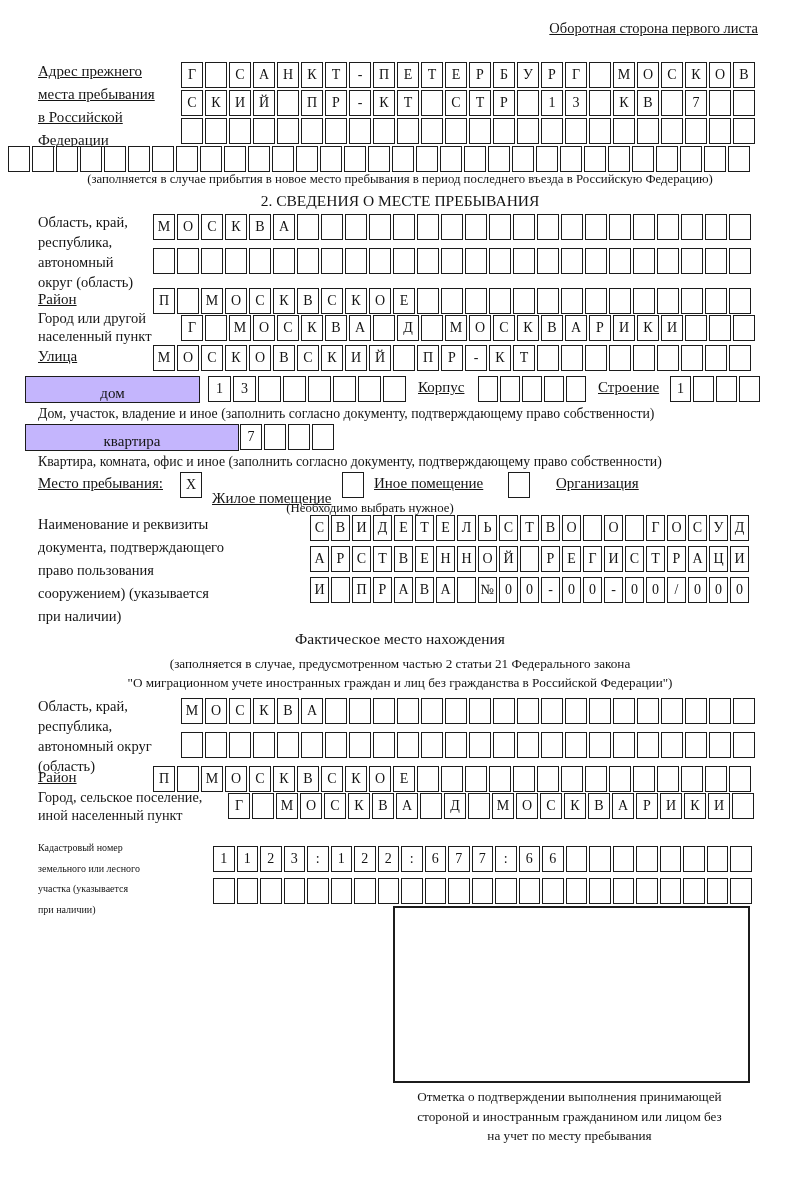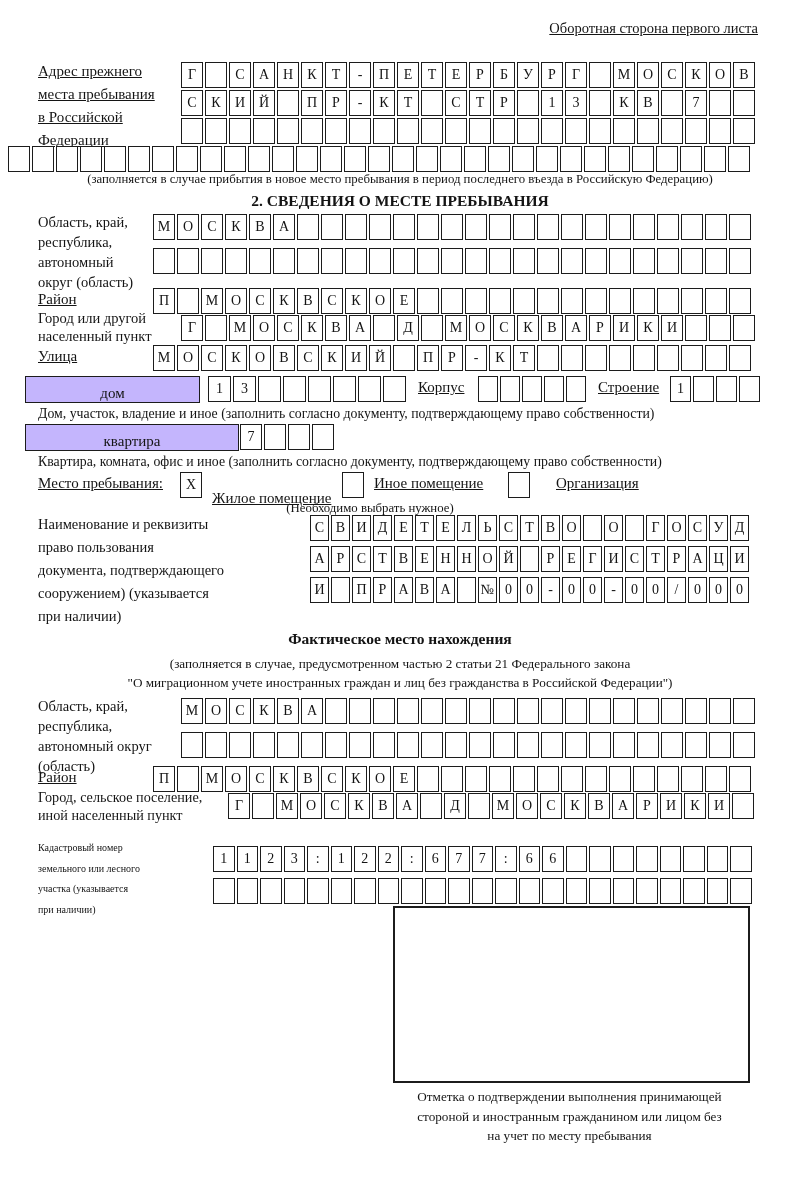--- a/index.html
+++ b/index.html
@@ -3,21 +3,21 @@
 <meta charset="utf-8">
 <style>
   html,body{margin:0;padding:0;}
   body{
     width:800px;height:1180px;position:relative;background:#ffffff;
     font-family:"Liberation Serif","DejaVu Serif",serif;color:#141414;
     overflow:hidden;
   }
   .abs{position:absolute;}
   .center{position:absolute;left:0;width:100%;text-align:center;}
-  .b{font-weight:bold;}
+  .b{font-weight:normal;}
   .cells{position:absolute;display:flex;gap:2px;}
   .cell{
     flex:0 0 auto;width:var(--cw,22px);height:26px;border:1.6px solid #1c1c1c;
     box-sizing:border-box;display:flex;align-items:center;justify-content:center;
     font-size:14px;background:#fff;
   }
   .llines div{white-space:nowrap;}
   .wbox{
     border:1.6px solid #1c1c1c;box-sizing:border-box;display:flex;
     align-items:flex-end;justify-content:center;font-size:15px;background:#c4b5fd;
@@ -352,22 +352,22 @@
 <div class="cbox" style="left:180px;top:472px">X</div>
 <div class="abs lbl" style="left:212px;top:490px">Жилое помещение</div>
 <div class="cbox" style="left:342px;top:472px"></div>
 <div class="abs lbl" style="left:374px;top:475px">Иное помещение</div>
 <div class="cbox" style="left:508px;top:472px"></div>
 <div class="abs lbl" style="left:556px;top:475px">Организация</div>
 <div class="abs note" style="left:0;top:501px;width:740px;text-align:center">(Необходимо выбрать нужное)</div>
 
 <div class="abs llines" style="left:38px;top:513px;line-height:23px;font-size:14.5px">
     <div>Наименование и реквизиты</div>
+    <div>документа, подтверждающего</div>
     <div>право пользования</div>
-    <div>документа, подтверждающего</div>
     <div>сооружением) (указывается</div>
     <div>при наличии)</div>
   </div>
 <div class="cells" style="left:310px;top:515px;--cw:19px">
     <span class="cell">С</span>
     <span class="cell">В</span>
     <span class="cell">И</span>
     <span class="cell">Д</span>
     <span class="cell">Е</span>
     <span class="cell">Т</span>

